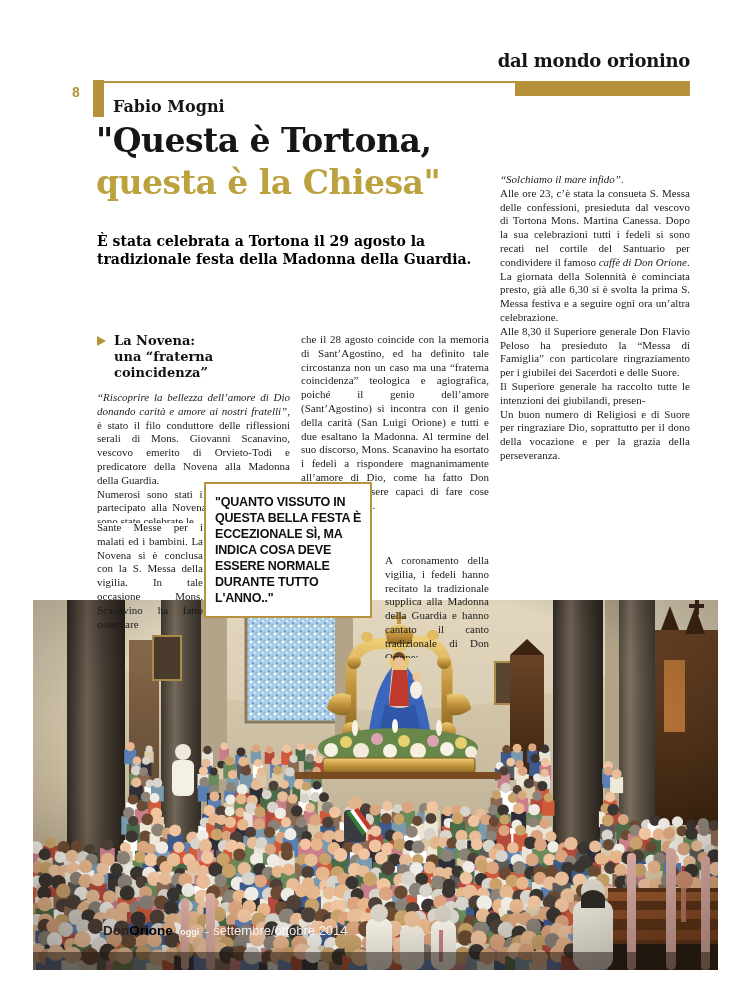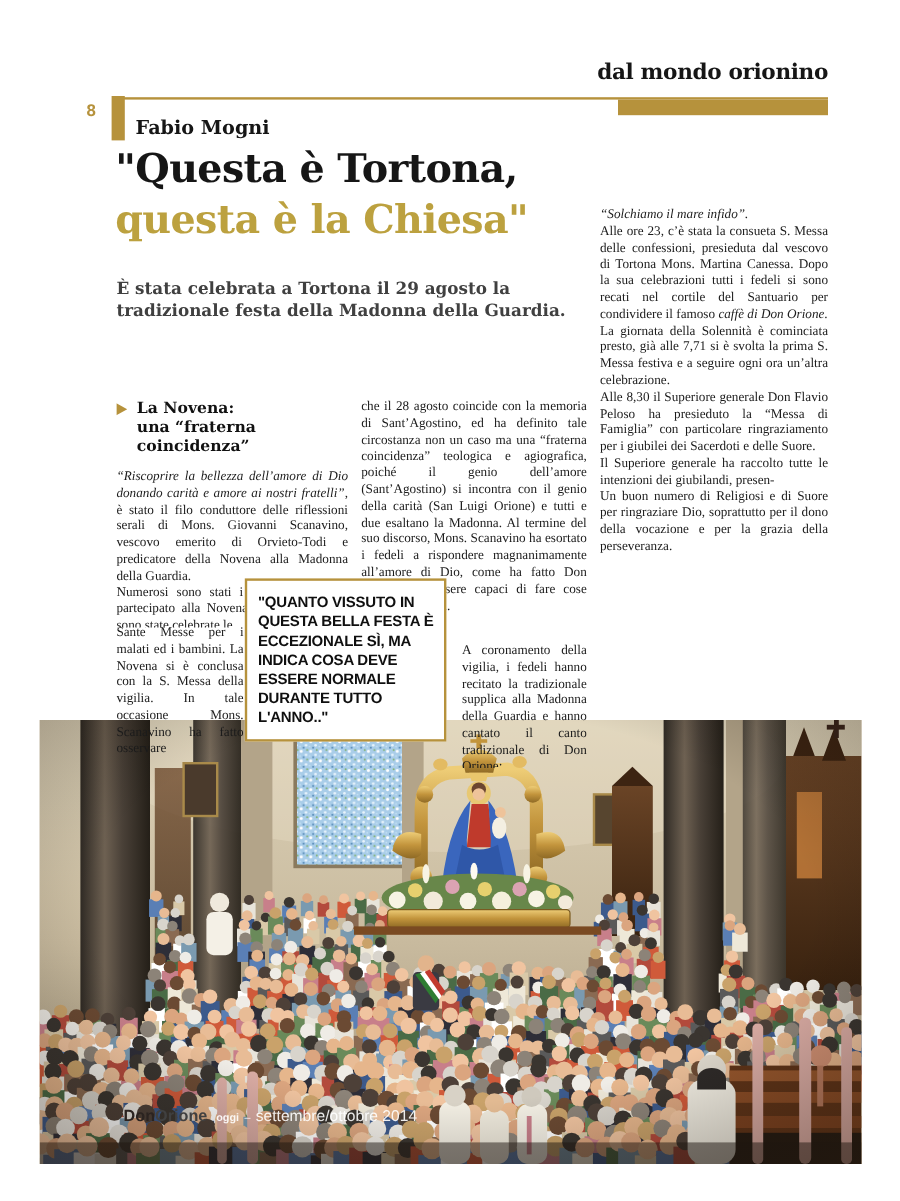--- a/index.html
+++ b/index.html
@@ -14,50 +14,50 @@
   .pagenum{position:absolute;left:72px;top:84px;color:#b6923c;font-family:"Liberation Sans",sans-serif;font-weight:bold;font-size:14px;}
   .vbar{position:absolute;left:93px;top:80px;width:11px;height:37px;background:#b6923c;}
   .author{position:absolute;left:113px;top:97px;font-family:"DejaVu Serif",serif;font-weight:bold;font-size:16px;color:#161616;}
 
   
   .title{position:absolute;left:96px;top:120px;margin:0;font-family:"DejaVu Serif",serif;
     font-weight:bold;font-size:33px;line-height:42px;letter-spacing:-0.5px;}
   .title .t1{color:#161616;}
   .title .t2{color:#bca13f;}
   .subtitle{position:absolute;left:97px;top:233px;width:400px;font-family:"DejaVu Serif",serif;
-    font-weight:bold;font-size:14px;line-height:17.5px;color:#404040;}
+    font-weight:bold;font-size:14px;line-height:17.5px;color:#000000;}
 
   
   .col{position:absolute;font-size:11px;line-height:13.8px;text-align:justify;color:#1b1b1b;overflow:hidden;margin-top:40px;}
   .col p{margin:0;}
   .it{font-style:italic;}
   .colhead{position:relative;padding-left:17px;font-family:"DejaVu Serif",serif;font-weight:bold;
     font-size:13px;line-height:16px;color:#111;text-align:left;}
   .chev{position:absolute;left:0;top:3px;width:0;height:0;border-left:9px solid #b6923c;
     border-top:5px solid transparent;border-bottom:5px solid transparent;}
   .col1{left:97px;top:293px;width:193px;height:190px;}
   .col1 .colhead{margin-bottom:10px;}
   .col1n{left:97px;top:481px;width:106px;height:119px;}
   .col2{left:301px;top:293px;width:188px;height:199px;}
-  .col2n{left:385px;top:496px;width:104px;height:104px;}
+  .col2n{left:385px;top:514px;width:104px;height:104px;}
   .col3{left:500px;top:133px;width:190px;height:468px;}
   .col3 .colhead{margin:10px 0 8px 0;}
 
   
   .pullquote{position:absolute;left:204px;top:482px;width:147px;min-height:106px;z-index:6;
     background:#ffffff;border:2px solid #b6923c;padding:10px 8px 10px 9px;
     font-family:"Liberation Sans",sans-serif;font-weight:bold;font-size:12.5px;line-height:16px;
     color:#0f0f0f;letter-spacing:-0.2px;}
 
   
   .photo{position:absolute;left:33px;top:600px;width:685px;height:370px;overflow:hidden;background:#b9ac93;z-index:1;}
   .photo svg{display:block;}
   .photo-credit{position:absolute;left:70px;top:321px;z-index:7;font-family:"Liberation Sans",sans-serif;white-space:nowrap;}
   .fb-dark{font-weight:bold;font-size:13.5px;color:#2b2320;}
-  .fb-red{font-weight:bold;font-size:13.5px;color:#404040;}
+  .fb-red{font-weight:bold;font-size:13.5px;color:#000000;}
   .fb-small{font-weight:bold;font-size:9px;color:rgba(255,255,255,0.9);margin-left:3px;}
   .fb-sep{font-size:9px;color:rgba(255,255,255,0.85);}
   .fb-issue{font-size:13px;color:rgba(255,255,255,0.9);}
   .colz{z-index:3;}
 </style>
 </head>
 <body>
 
 <div class="page">
 
@@ -84,21 +84,21 @@
   <div class="col col1n colz">Sante Messe per i malati ed i bambini. La Novena si è conclusa con la S. Messa della vigilia. In tale occasione Mons. Scanavino ha fatto osservare</div>
 
   <div class="pullquote">"QUANTO VISSUTO IN QUESTA BELLA FESTA È ECCEZIONALE SÌ, MA INDICA COSA DEVE ESSERE NORMALE DURANTE TUTTO L'ANNO.."</div>
 
   <div class="col col2 colz">che il 28 agosto coincide con la memoria di Sant’Agostino, ed ha definito tale circostanza non un caso ma una “fraterna coincidenza” teologica e agiografica, poiché il genio dell’amore (Sant’Agostino) si incontra con il genio della carità (San Luigi Orione) e tutti e due esaltano la Madonna. Al termine del suo discorso, Mons. Scanavino ha esortato i fedeli a rispondere magnanimamente all’amore di Dio, come ha fatto Don Orione, per essere capaci di fare cose grandi nella vita.</div>
   <div class="col col2n colz">A coronamento della vigilia, i fedeli hanno recitato la tradizionale supplica alla Madonna della Guardia e hanno cantato il canto tradizionale di Don Orione:</div>
 
   <div class="col col3 colz">
     <p class="it">“Solchiamo il mare infido”.</p>
     <p><span>Alle ore 23, c’è stata la consueta S. Messa delle confessioni, presieduta dal vescovo di Tortona Mons. Martina Canessa. Dopo la sua celebrazioni tutti i fedeli si sono recati nel cortile del Santuario per condividere il famoso </span><span class="it">caffè di Don Orione</span><span>.</span></p>
-    <p>La giornata della Solennità è cominciata presto, già alle 7,71 si è svolta la prima S. Messa festiva e a seguire ogni ora un’altra celebrazione.</p>
+    <p>La giornata della Solennità è cominciata presto, già alle 6,30 si è svolta la prima S. Messa festiva e a seguire ogni ora un’altra celebrazione.</p>
     <p>Alle 8,30 il Superiore generale Don Flavio Peloso ha presieduto la “Messa di Famiglia” con particolare ringraziamento per i giubilei dei Sacerdoti e delle Suore.</p>
     <p>Il Superiore generale ha raccolto tutte le intenzioni dei giubilandi, presen-</p>
     <p>Un buon numero di Religiosi e di Suore per ringraziare Dio, soprattutto per il dono della vocazione e per la grazia della perseveranza.</p>
   </div>
 
   <div class="photo">
     <svg id="photo-svg" width="685" height="370" viewBox="0 0 685 370" preserveAspectRatio="none">
       <defs>
         <linearGradient id="wall" x1="0" y1="0" x2="0" y2="1">
           <stop offset="0" stop-color="#ddd2b8"></stop>

